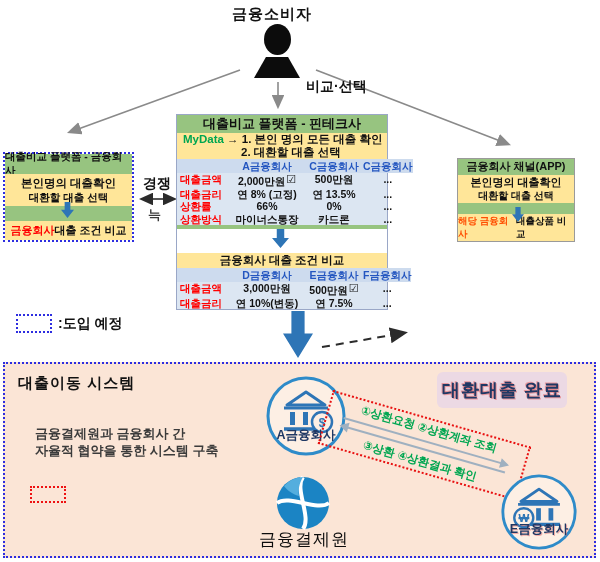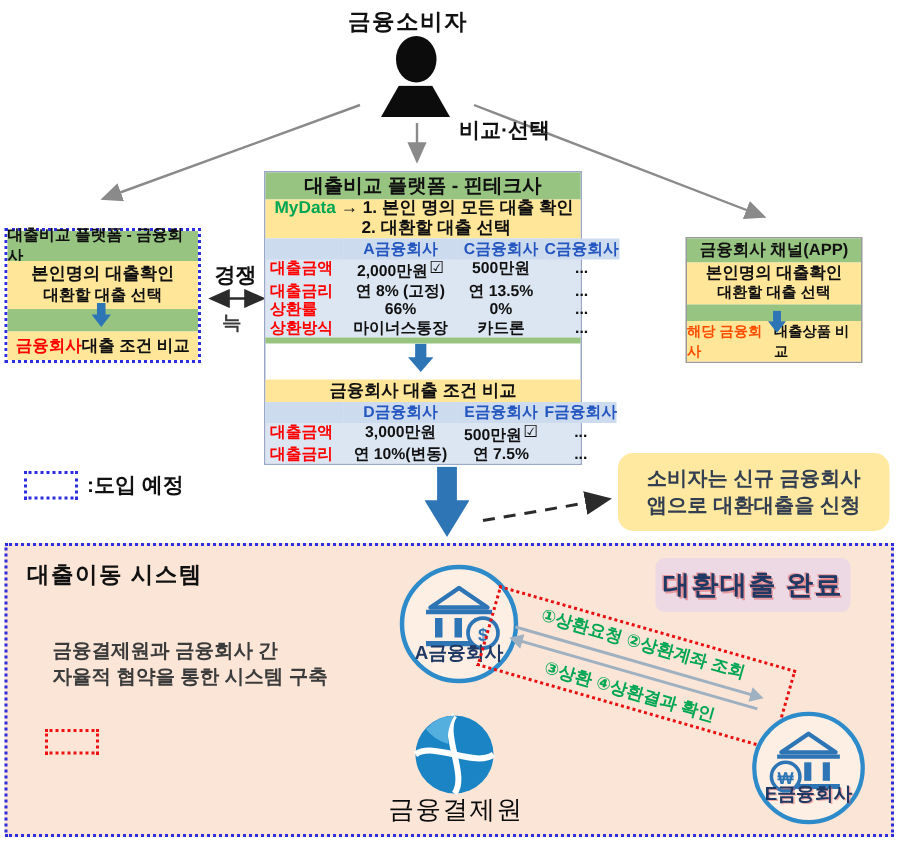--- a/index.html
+++ b/index.html
@@ -235,24 +235,20 @@
     </div>
   </div>
   <div class="abs darr d-right"></div>
 
   <div class="abs legend-planned">
     <span class="swatch"></span>
     <span class="lbl">:도입 예정</span>
   </div>
 
   <div class="abs darr d-big"></div>
-  <div class="abs apply-note">
-    <span>소비자는 신규 금융회사</span>
-    <span>앱으로 대환대출을 신청</span>
-  </div>
 
   <div class="abs bottom-box"></div>
   <div class="abs bb-title">대출이동 시스템</div>
   <div class="abs bb-desc">
     <div>금융결제원과 금융회사 간</div>
     <div>자율적 협약을 통한 시스템 구축</div>
   </div>
   <div class="abs bb-legend">
     <span class="swatch"></span>
   </div>

